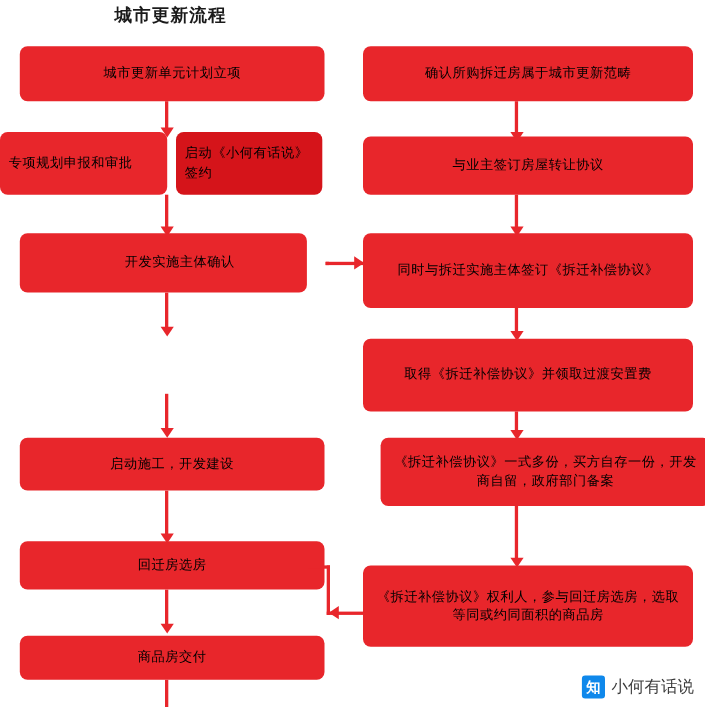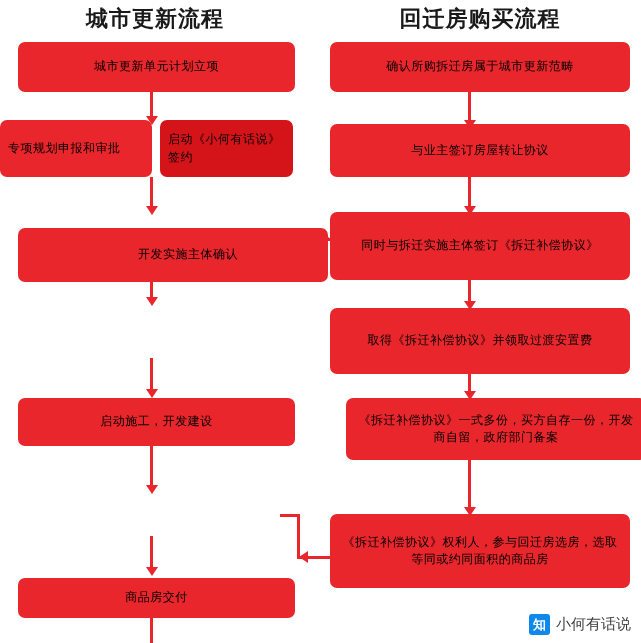--- a/index.html
+++ b/index.html
@@ -14,21 +14,21 @@
     overflow: hidden;
     position: relative;
   }
   #canvas {
     position: relative;
     width: 641px;
     height: 643px;
   }
   .col-title {
     position: absolute;
-    font-size: 22px;
+    font-size: 16px;
     font-weight: bold;
     color: #1a1a1a;
     letter-spacing: 1px;
     text-align: center;
     white-space: nowrap;
   }
   .node {
     position: absolute;
     background: #e8262b;
     color: #000000;
@@ -118,42 +118,42 @@
     justify-content: center;
   }
   .wm-text { white-space: nowrap; }
 </style>
 </head>
 <body>
 
 <div id="canvas">
 
   <div class="col-title" style="left:0; top:4px; width:310px;">城市更新流程</div>
-  <div class="col-title" style="left:320px; top:4px; width:320px;">回迁房购买流程</div>
 
   <div class="node" style="left:18px; top:42px; width:277px; height:50px;">城市更新单元计划立项</div>
 
   <div class="arrow" style="left:150px; top:92px; height:25px;"></div>
 
   <div class="node left-al" style="left:0px; top:120px; width:152px; height:57px; padding-left:8px; justify-content:flex-start;text-align:center;">专项规划申报和审批</div>
   <div class="node dark left-al" style="left:160px; top:120px; width:133px; height:57px; padding-left:8px; justify-content:flex-start;">启动《小何有话说》签约</div>
 
   <div class="arrow" style="left:150px; top:177px; height:30px;"></div>
 
-  <div class="node" style="left:18px; top:228px; width:310px; height:54px;padding-left:38px;">开发实施主体确认</div>
+  <div class="node" style="left:18px; top:212px; width:261px; height:54px;padding-left:38px;">开发实施主体确认</div>
 
   <div class="arrow" style="left:150px; top:266px; height:32px;"></div>
 
 
   <div class="arrow" style="left:150px; top:358px; height:32px;"></div>
 
   <div class="node" style="left:18px; top:398px; width:277px; height:48px;">启动施工，开发建设</div>
 
   <div class="arrow" style="left:150px; top:446px; height:40px;"></div>
 
+  <div class="node" style="left:18px; top:492px; width:277px; height:44px;">回迁房选房</div>
 
   <div class="arrow" style="left:150px; top:536px; height:32px;"></div>
 
   <div class="node" style="left:18px; top:578px; width:277px; height:40px;">商品房交付</div>
 
   <div class="arrow no-head" style="left:150px; top:618px; height:25px;"></div>
 
   <div class="node" style="left:330px; top:42px; width:300px; height:50px;">确认所购拆迁房属于城市更新范畴</div>
 
   <div class="arrow" style="left:468px; top:92px; height:29px;"></div>

